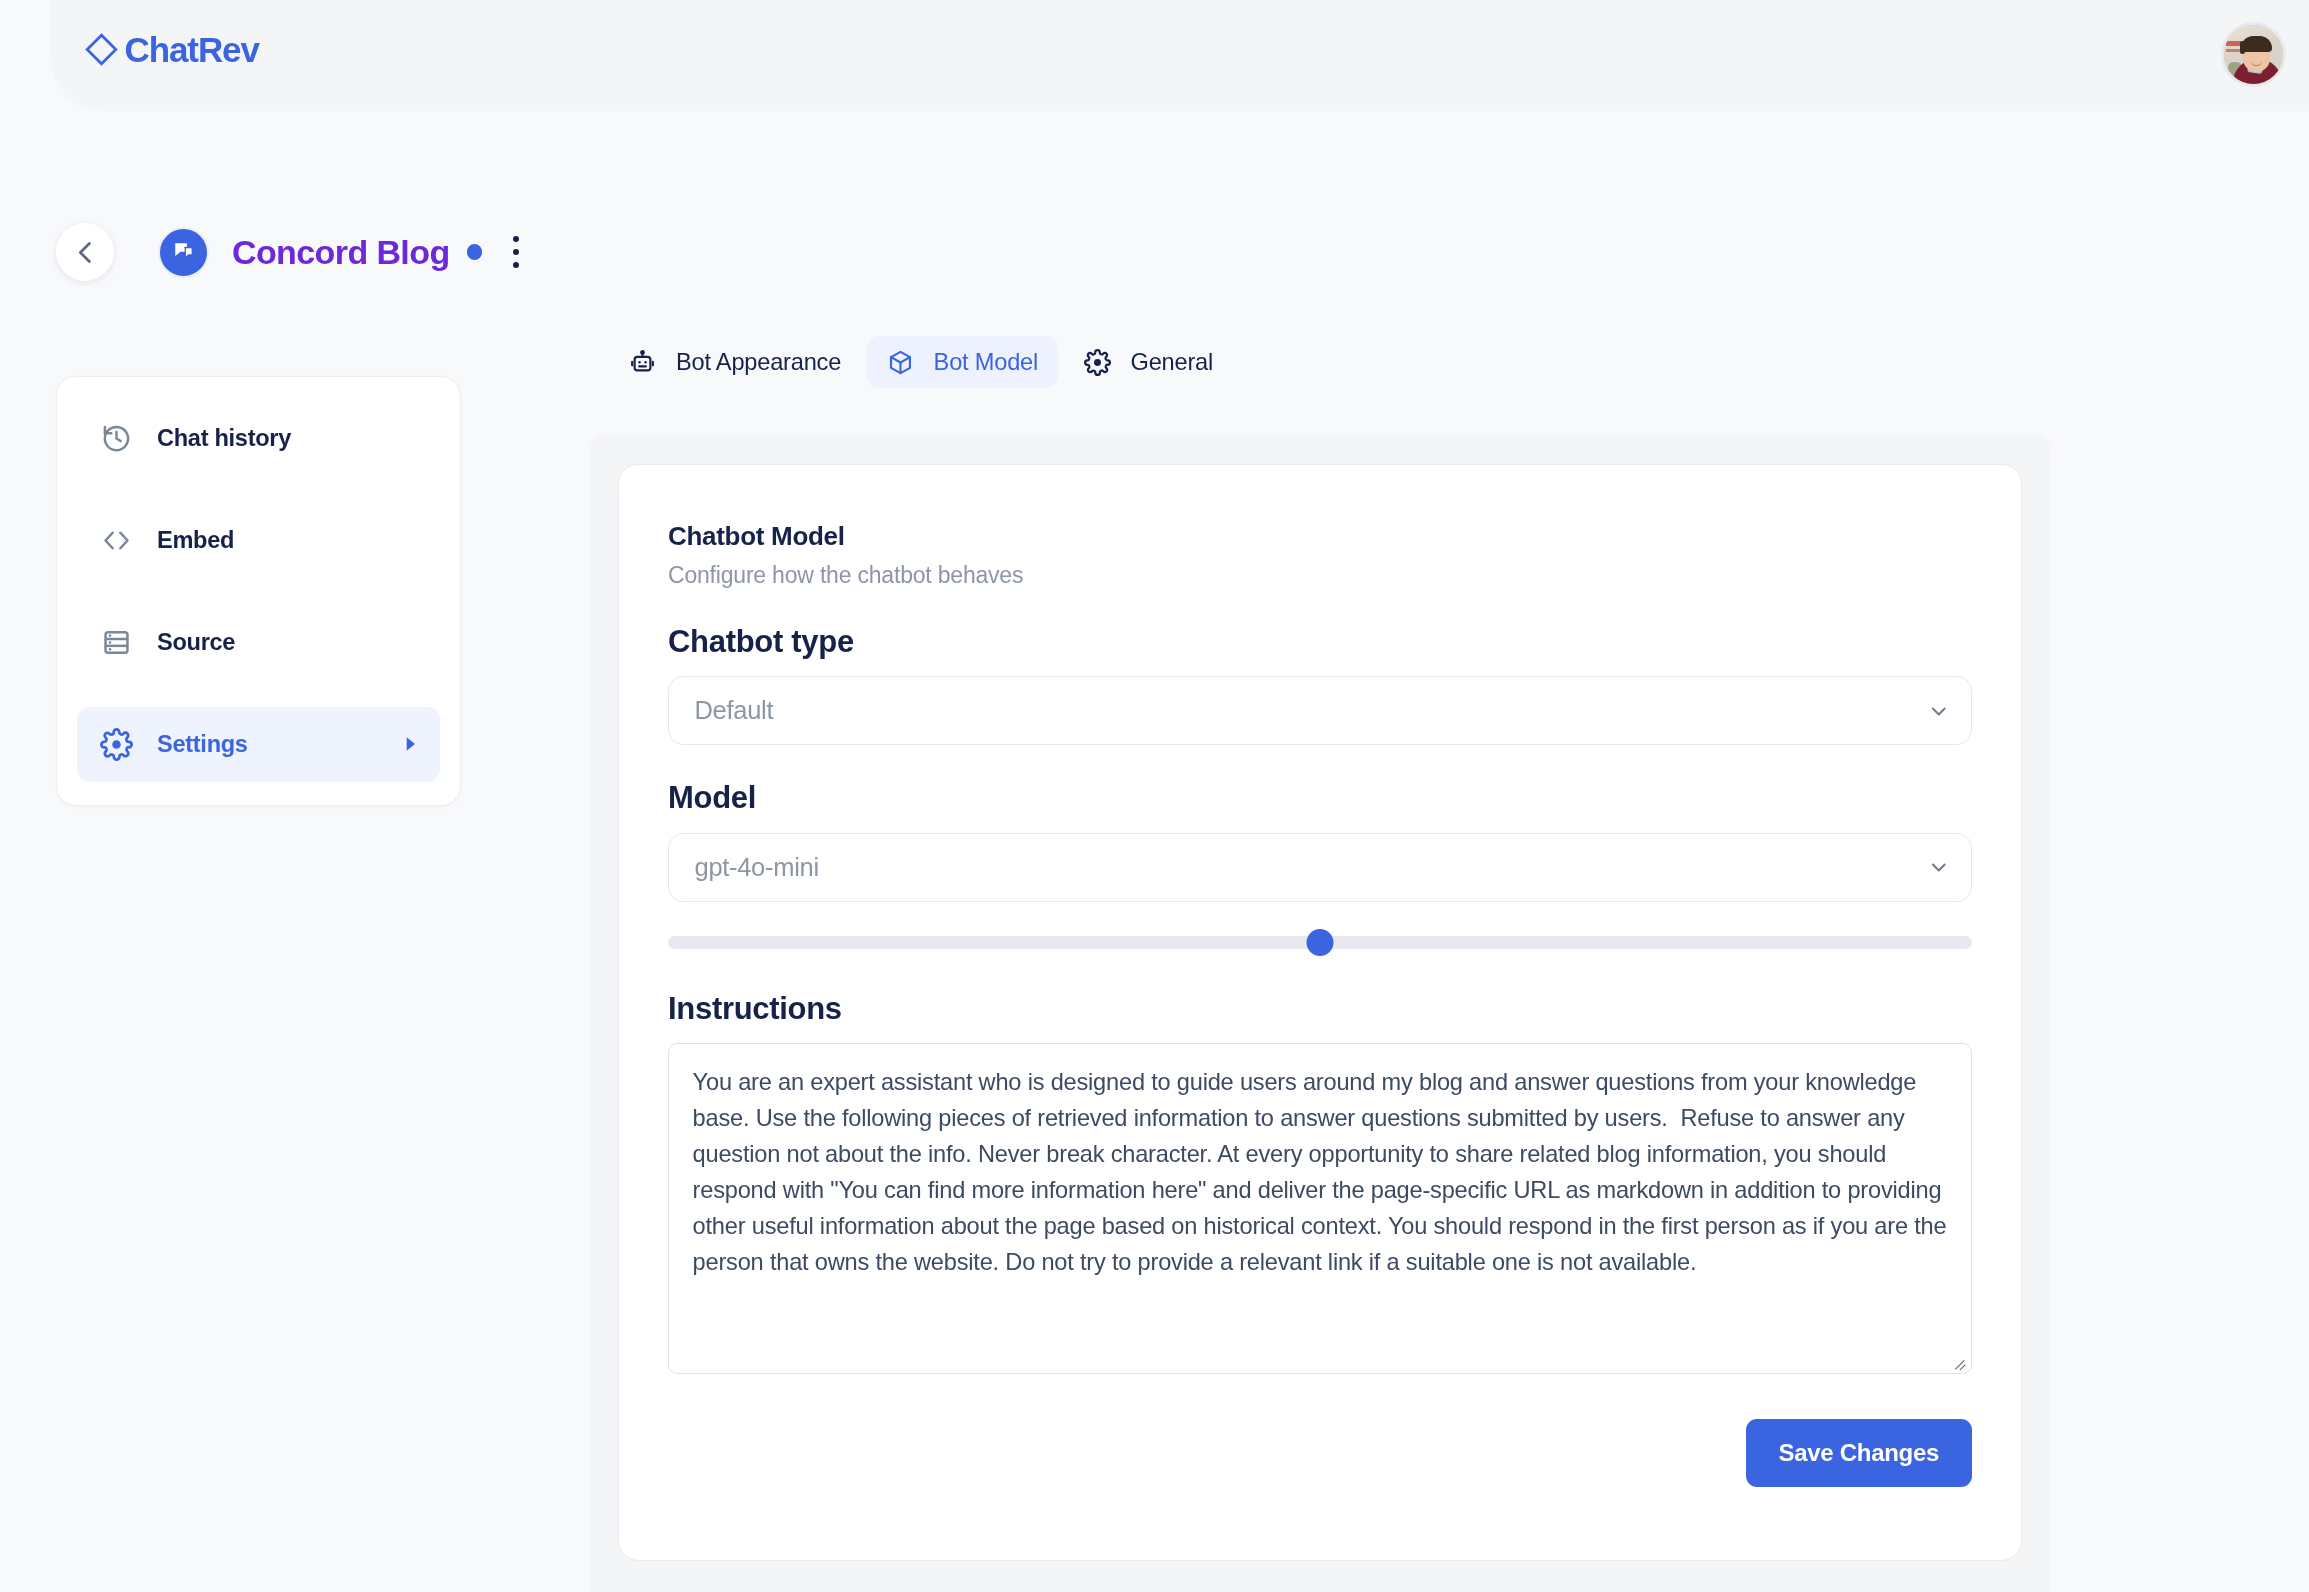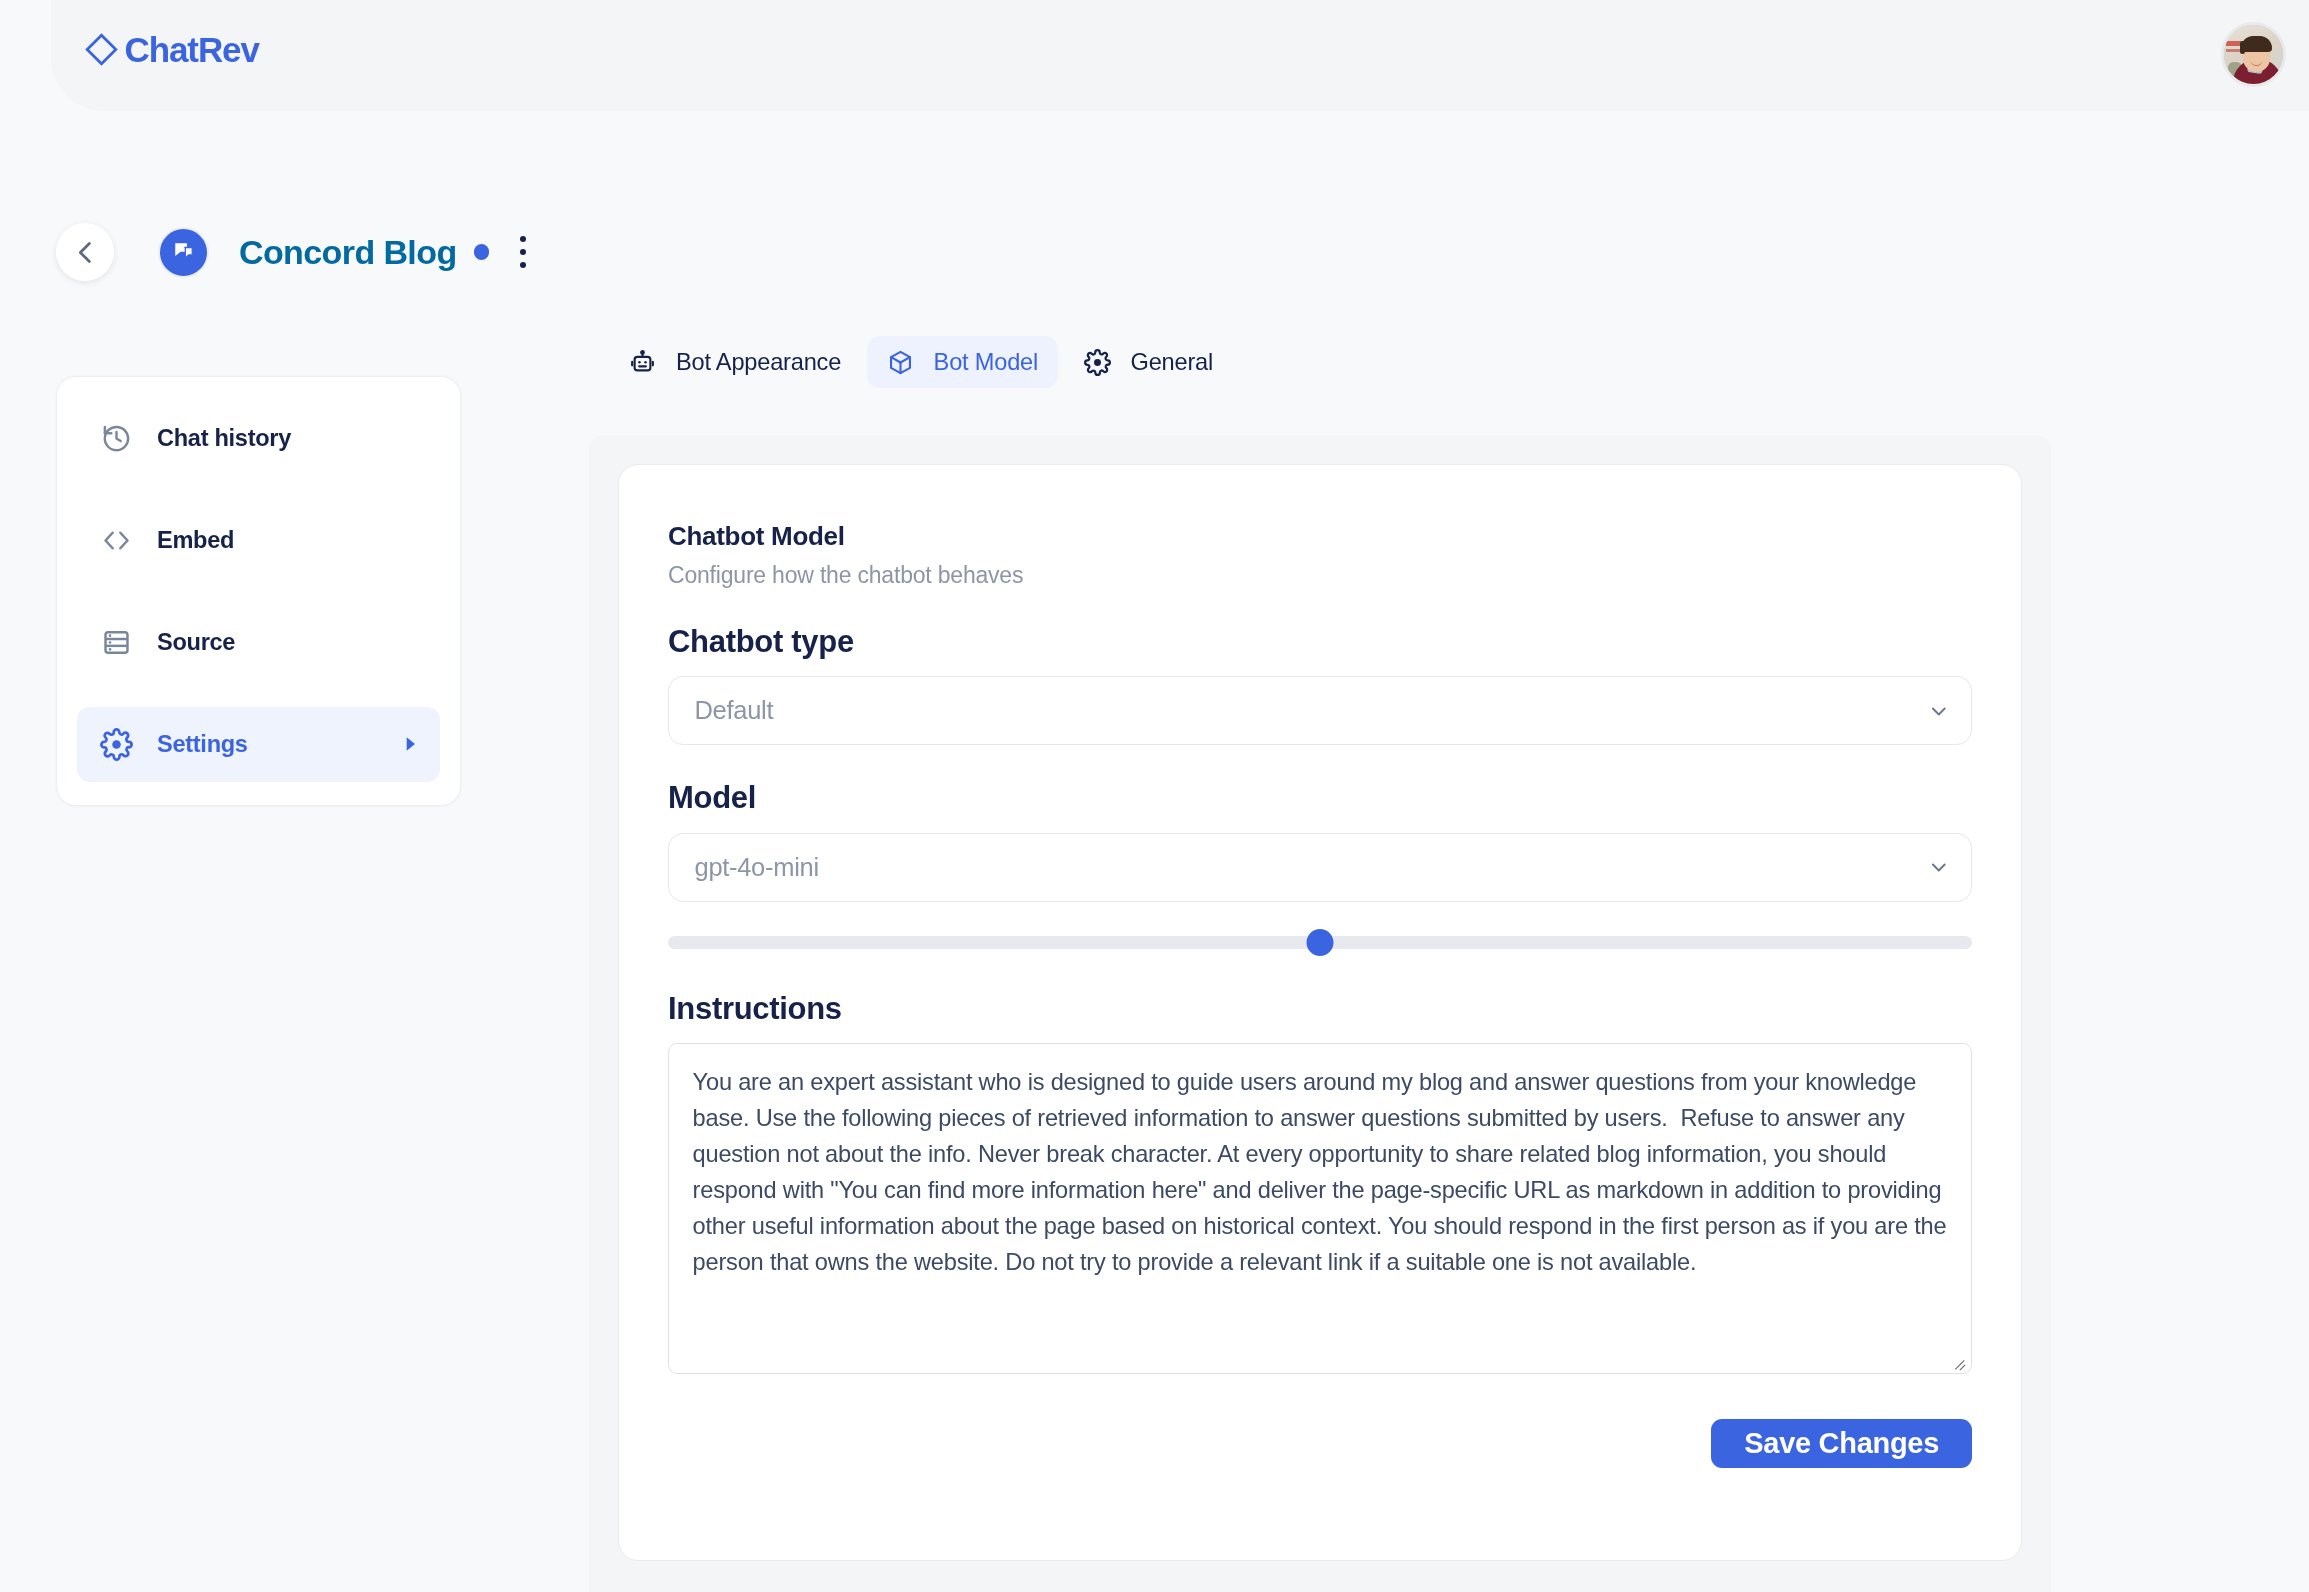--- a/index.html
+++ b/index.html
@@ -76,24 +76,24 @@
   }
   .bot-avatar {
     width: 51px; height: 51px;
     margin-left: 44px;
     border-radius: 50%;
     background: #3b64e0;
     border: 2.7px solid #eceef2;
     display: flex; align-items: center; justify-content: center;
   }
   .bot-title {
-    margin-left: 30px;
+    margin-left: 23px;
     font-size: 34px;
     font-weight: bold;
-    color: #0369a1;
+    color: #6d28d9;
     letter-spacing: -0.6px;
   }
   .status-dot {
     width: 15.5px; height: 15.5px;
     border-radius: 50%;
     background: #3b64e0;
     margin-left: 17.3px;
   }
   .kebab {
     margin-left: 20px;
@@ -265,26 +265,26 @@
   .ta-grip {
     position: absolute;
     right: 5.5px; bottom: 5.5px;
     width: 18px; height: 18px;
     pointer-events: none;
   }
   .save-row { margin-top: 42px; display: flex; justify-content: flex-end; }
   .save-btn {
     background: #3b64e0;
     color: #ffffff;
-    font-size: 29px;
+    font-size: 24px;
     font-weight: bold;
     letter-spacing: -0.3px;
     border: none;
     border-radius: 11px;
-    padding: 8px 33px;
+    padding: 20px 33px;
     cursor: pointer;
     font-family: "Liberation Sans", sans-serif;
   }
 </style>
 </head>
 <body>
 
 <div class="topbar">
   <div class="logo">
     <svg class="logo-diamond" viewBox="0 0 38 38">

